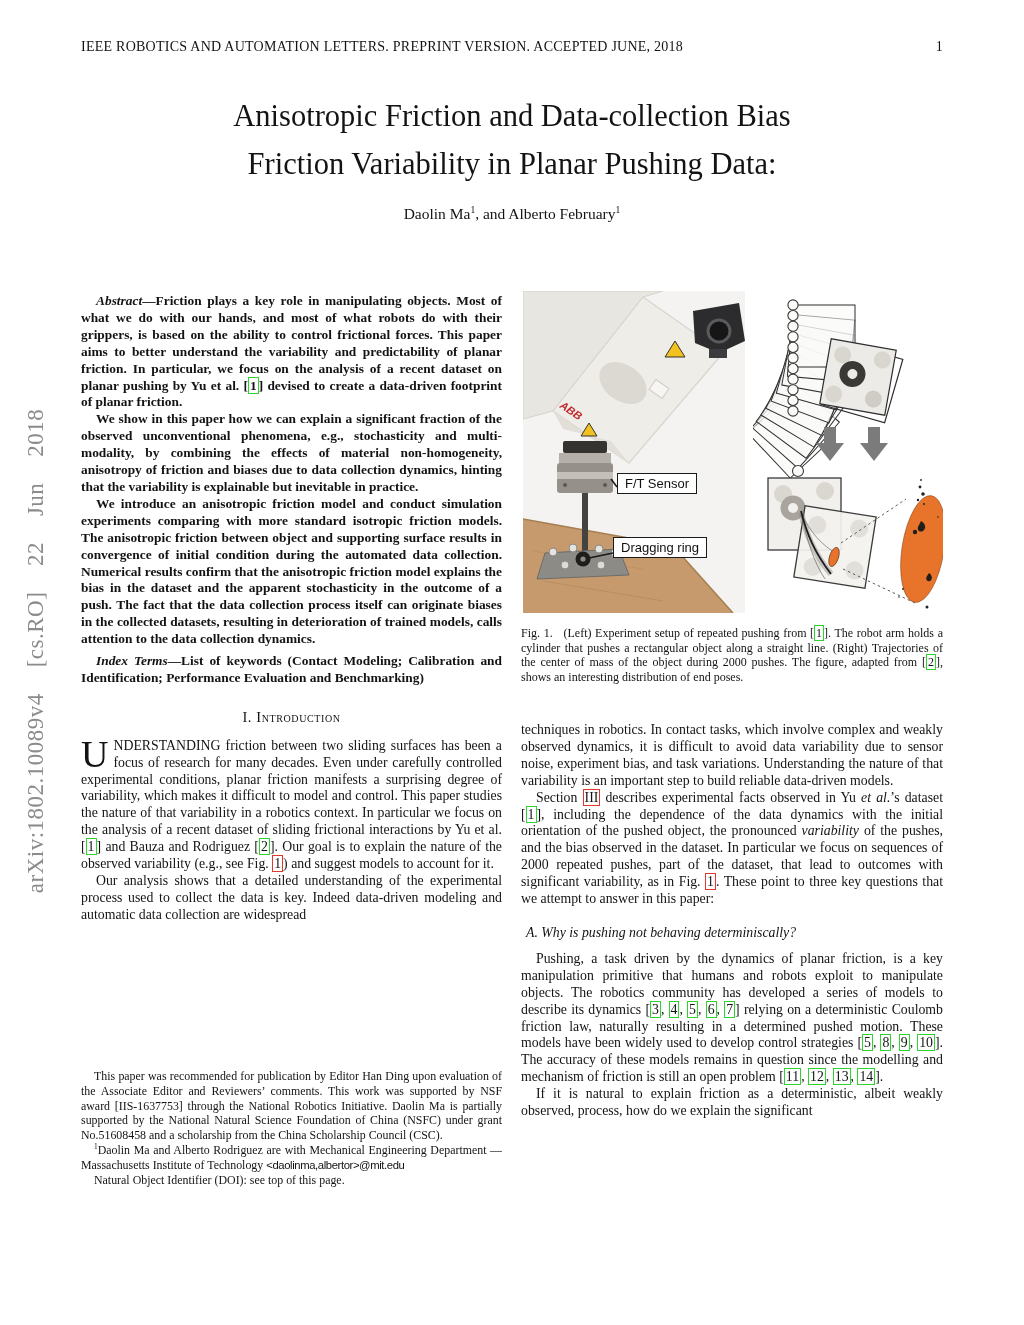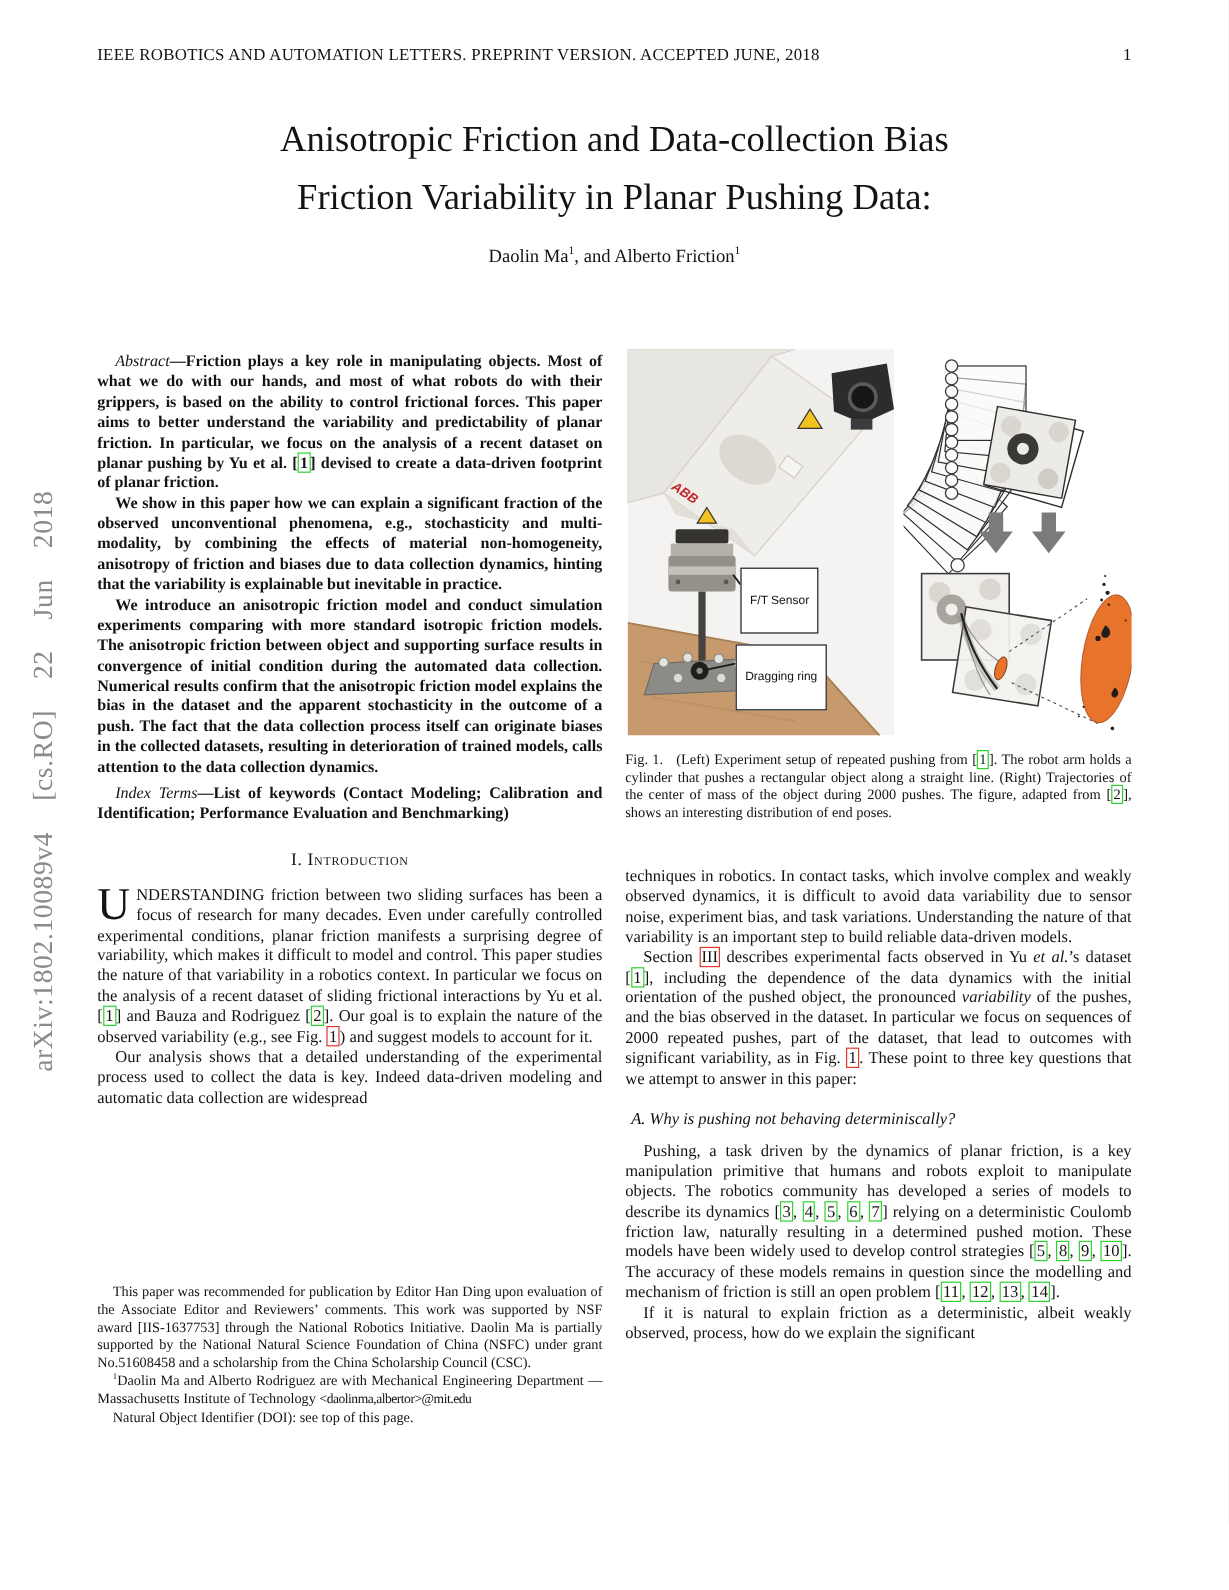--- a/index.html
+++ b/index.html
@@ -27,48 +27,48 @@
   .section-heading{text-align:center;font-variant:small-caps;font-size:14.5px;letter-spacing:.6px;
                    margin:22px 0 12px 0;text-indent:0;}
   .subsection-heading{font-style:italic;font-size:13.8px;margin:17px 0 9px 5px;text-indent:0;text-align:left;}
   .dropcap{float:left;font-size:38px;line-height:30px;padding:1px 5px 0 0;}
   
   .footnotes{position:absolute;left:81px;top:1069px;width:421px;font-size:11.9px;line-height:14.8px;text-align:justify;}
   .footnotes p{text-indent:13px;}
   
   .figure-area{position:absolute;left:521px;top:289px;width:422px;height:332px;}
   .fig-caption{position:absolute;left:521px;top:626px;width:422px;font-size:12px;line-height:14.7px;text-align:justify;}
-  .fig-label{position:absolute;font-family:"Liberation Sans",sans-serif;font-size:10px;line-height:17px;
-             border:1.5px solid #1a1a1a;background:#ffffff;padding:18px 7px;color:#111;white-space:nowrap;}
+  .fig-label{position:absolute;font-family:"Liberation Sans",sans-serif;font-size:13px;line-height:17px;
+             border:1.5px solid #1a1a1a;background:#ffffff;padding:1px 7px;color:#111;white-space:nowrap;}
   
   .st-b{font-weight:normal;}
   .st-i{font-style:italic;}
-  .st-bi{font-weight:normal;font-style:italic;margin-top:16px;}
+  .st-bi{font-weight:bold;font-style:italic;margin-top:16px;}
   .st-sup{vertical-align:super;font-size:.62em;line-height:0;}
-  .st-mono{font-family:Liberation Serif, serif;font-size:.95em;letter-spacing:-.4px;}
+  .st-mono{font-family:Liberation Sans, sans-serif;font-size:.95em;letter-spacing:-.4px;}
   .cite-box{border:1.4px solid var(--cite-green,#2fd32f);padding:0 1px;}
   .ref-box{border:1.4px solid var(--ref-red,#e0382c);padding:0 1px;}
 </style>
 </head>
 <body>
 
 <div class="page">
 
   <div class="runhead">
     <span>IEEE ROBOTICS AND AUTOMATION LETTERS. PREPRINT VERSION. ACCEPTED JUNE, 2018</span>
     <span class="pageno">1</span>
   </div>
 
   <div class="arxiv">arXiv:1802.10089v4 [cs.RO] 22 Jun 2018</div>
 
   <div class="title">
     <div>Anisotropic Friction and Data-collection Bias</div>
     <div>Friction Variability in Planar Pushing Data:</div>
   </div>
-  <div class="authors"><span>Daolin Ma</span><span class="st-sup">1</span><span>, and Alberto Friction</span><span class="st-sup">1</span></div>
+  <div class="authors"><span>Daolin Ma</span><span class="st-sup">1</span><span>, and Alberto February</span><span class="st-sup">1</span></div>
 
   <div class="col col-left">
     <div class="abs">
       <p><span class="st-bi">Abstract</span><span>—Friction plays a key role in manipulating objects. Most of what we do with our hands, and most of what robots do with their grippers, is based on the ability to control frictional forces. This paper aims to better understand the variability and predictability of planar friction. In particular, we focus on the analysis of a recent dataset on planar pushing by Yu et al. [</span><span class="cite-box">1</span><span>] devised to create a data-driven footprint of planar friction.</span></p>
       <p><span>We show in this paper how we can explain a significant fraction of the observed unconventional phenomena, e.g., stochasticity and multi-modality, by combining the effects of material non-homogeneity, anisotropy of friction and biases due to data collection dynamics, hinting that the variability is explainable but inevitable in practice.</span></p>
       <p><span>We introduce an anisotropic friction model and conduct simulation experiments comparing with more standard isotropic friction models. The anisotropic friction between object and supporting surface results in convergence of initial condition during the automated data collection. Numerical results confirm that the anisotropic friction model explains the bias in the dataset and the apparent stochasticity in the outcome of a push. The fact that the data collection process itself can originate biases in the collected datasets, resulting in deterioration of trained models, calls attention to the data collection dynamics.</span></p>
       <p class="terms"><span class="st-bi">Index Terms</span><span>—List of keywords (Contact Modeling; Calibration and Identification; Performance Evaluation and Benchmarking)</span></p>
     </div>
     <div class="body-text">
       <p class="section-heading">I. Introduction</p>

